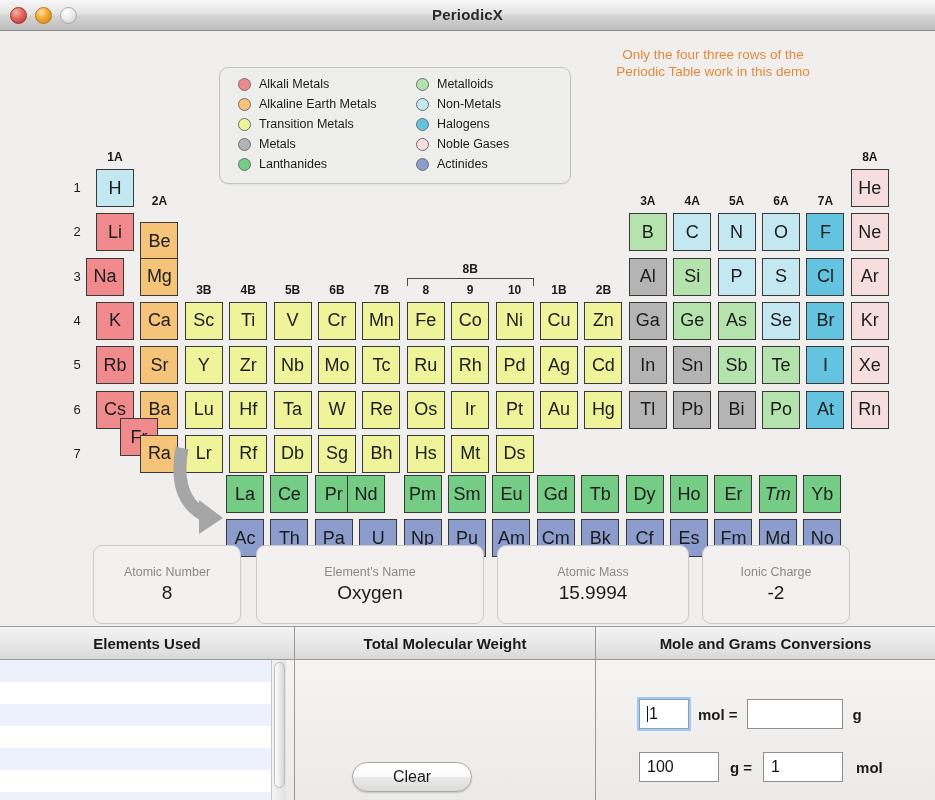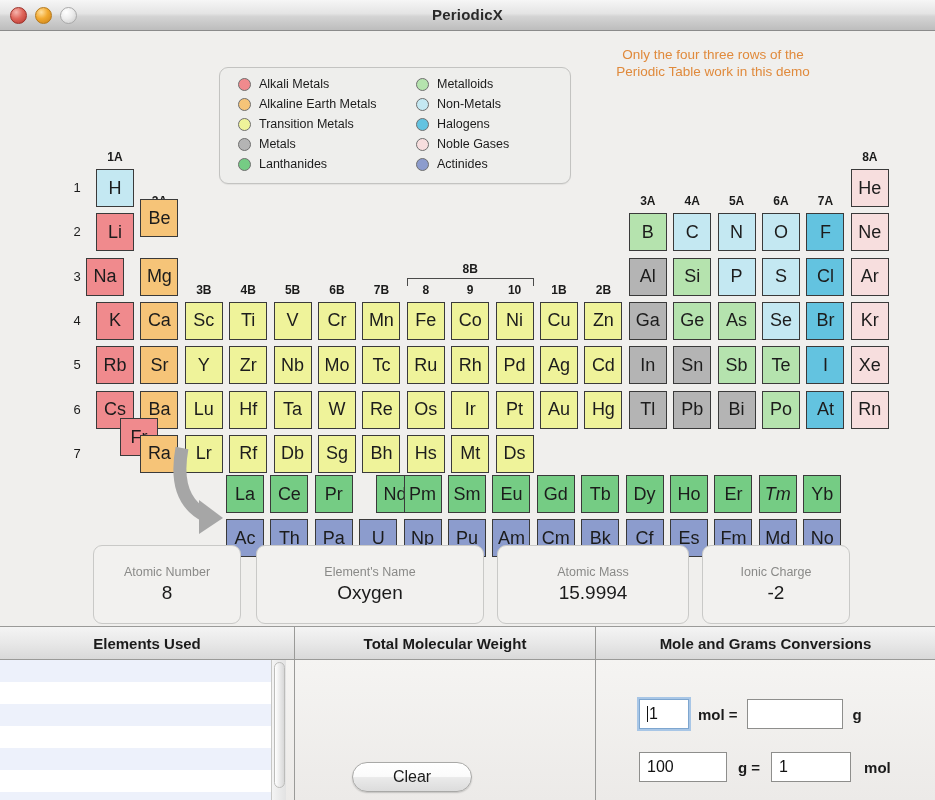--- a/index.html
+++ b/index.html
@@ -335,21 +335,21 @@
         <div class="group-label" style="left: 584.4px; top: 251.9px;">2B</div>
         <div class="group-label" style="left: 628.8px; top: 163.3px;">3A</div>
         <div class="group-label" style="left: 673.2px; top: 163.3px;">4A</div>
         <div class="group-label" style="left: 717.6px; top: 163.3px;">5A</div>
         <div class="group-label" style="left: 762px; top: 163.3px;">6A</div>
         <div class="group-label" style="left: 806.4px; top: 163.3px;">7A</div>
         <div class="group-label" style="left: 850.8px; top: 119px;">8A</div>
         <div class="el c-nonmetal" style="left: 96px; top: 138px;">H</div>
         <div class="el c-noble" style="left: 850.8px; top: 138px;">He</div>
         <div class="el c-alkali" style="left: 96px; top: 182.3px;">Li</div>
-        <div class="el c-alkaline" style="left: 140.4px; top: 168px;">Be</div>
+        <div class="el c-alkaline" style="left: 140.4px; top: 191px;">Be</div>
         <div class="el c-metalloid" style="left: 628.8px; top: 182.3px;">B</div>
         <div class="el c-nonmetal" style="left: 673.2px; top: 182.3px;">C</div>
         <div class="el c-nonmetal" style="left: 717.6px; top: 182.3px;">N</div>
         <div class="el c-nonmetal" style="left: 762px; top: 182.3px;">O</div>
         <div class="el c-halogen" style="left: 806.4px; top: 182.3px;">F</div>
         <div class="el c-noble" style="left: 850.8px; top: 182.3px;">Ne</div>
         <div class="el c-alkali" style="left: 86px; top: 226.6px;">Na</div>
         <div class="el c-alkaline" style="left: 140.4px; top: 226.6px;">Mg</div>
         <div class="el c-metal" style="left: 628.8px; top: 226.6px;">Al</div>
         <div class="el c-metalloid" style="left: 673.2px; top: 226.6px;">Si</div>
@@ -417,21 +417,21 @@
         <div class="el c-transition" style="left: 229.2px; top: 403.8px;">Rf</div>
         <div class="el c-transition" style="left: 273.6px; top: 403.8px;">Db</div>
         <div class="el c-transition" style="left: 318px; top: 403.8px;">Sg</div>
         <div class="el c-transition" style="left: 362.4px; top: 403.8px;">Bh</div>
         <div class="el c-transition" style="left: 406.8px; top: 403.8px;">Hs</div>
         <div class="el c-transition" style="left: 451.2px; top: 403.8px;">Mt</div>
         <div class="el c-transition" style="left: 495.6px; top: 403.8px;">Ds</div>
         <div class="el c-lanth" style="left: 226px; top: 444px;">La</div>
         <div class="el c-lanth" style="left: 270.4px; top: 444px;">Ce</div>
         <div class="el c-lanth" style="left: 314.8px; top: 444px;">Pr</div>
-        <div class="el c-lanth" style="left: 376px; top: 444px;">Nd</div>
+        <div class="el c-lanth" style="left: 347px; top: 444px;">Nd</div>
         <div class="el c-lanth" style="left: 403.6px; top: 444px;">Pm</div>
         <div class="el c-lanth" style="left: 448px; top: 444px;">Sm</div>
         <div class="el c-lanth" style="left: 492.4px; top: 444px;">Eu</div>
         <div class="el c-lanth" style="left: 536.8px; top: 444px;">Gd</div>
         <div class="el c-lanth" style="left: 581.2px; top: 444px;">Tb</div>
         <div class="el c-lanth" style="left: 625.6px; top: 444px;">Dy</div>
         <div class="el c-lanth" style="left: 670px; top: 444px;">Ho</div>
         <div class="el c-lanth" style="left: 714.4px; top: 444px;">Er</div>
         <div class="el c-lanth" style="left: 758.8px; top: 444px; font-style: italic;">Tm</div>
         <div class="el c-lanth" style="left: 803.2px; top: 444px;">Yb</div>
@@ -520,21 +520,21 @@
               <span>1</span>
           </div>
           <span class="conv-unit" style="margin:0 9px;">mol =</span>
           <div class="conv-input" style="width:96px;">
             <span></span>
           </div>
           <span class="conv-unit" style="margin-left:10px;">g</span>
         </div>
 
         <div class="conv-row" style="left:43px; top:92px;">
-          <div class="conv-input" style="width:88px;">
+          <div class="conv-input" style="width:80px;">
             <span>100</span>
           </div>
           <span class="conv-unit" style="margin:0 11px;">g =</span>
           <div class="conv-input" style="width:80px;">
             <span>1</span>
           </div>
           <span class="conv-unit" style="margin-left:13px;">mol</span>
         </div>
 
       </div>

